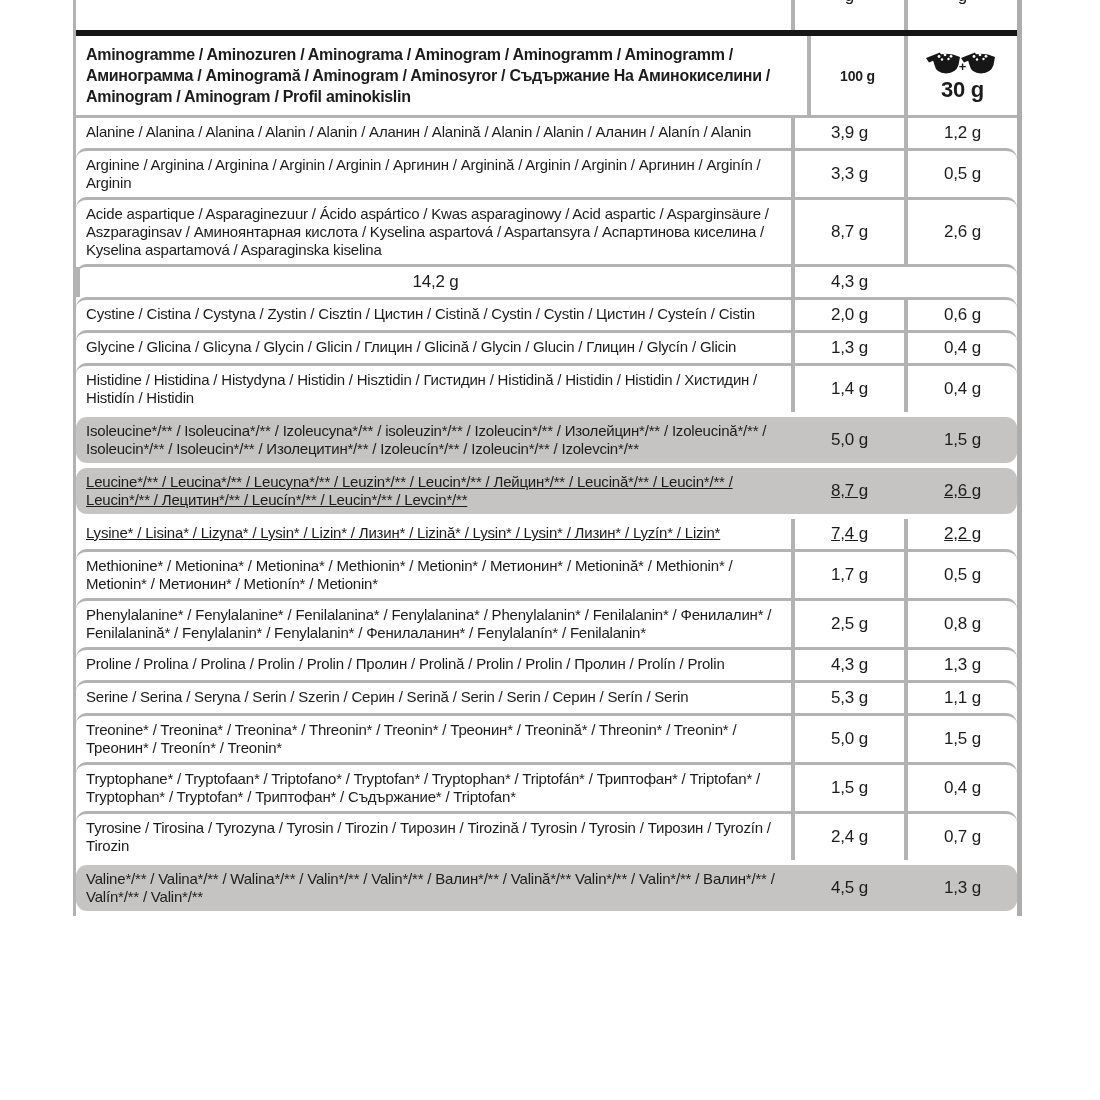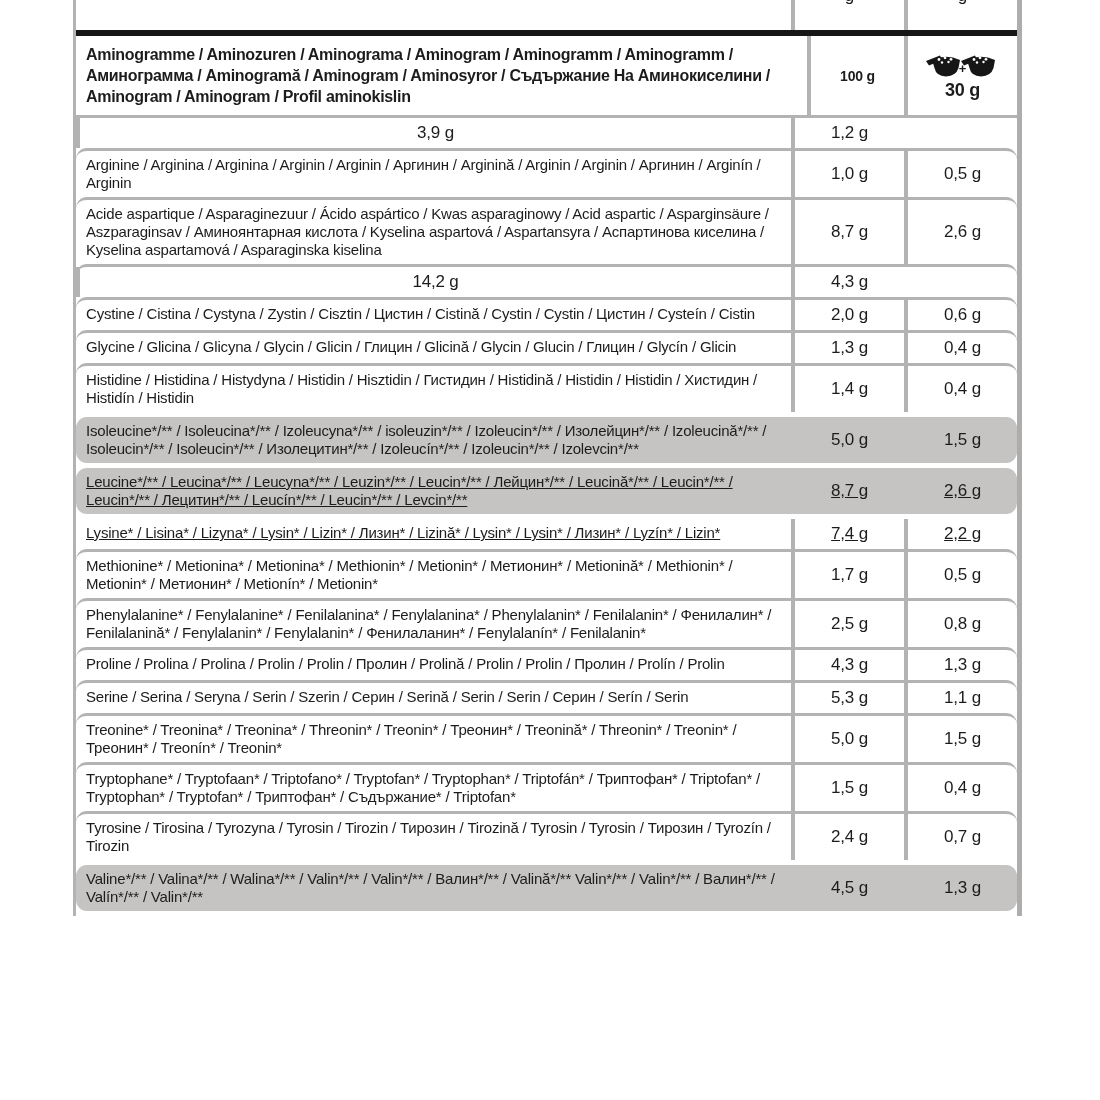--- a/index.html
+++ b/index.html
@@ -35,21 +35,21 @@
   .black-bar{height:6px;background:var(--bar);}
 
   
   .header-row{border-bottom:3px solid var(--border);}
   .header-title{font-size:16px;font-weight:bold;line-height:21px;letter-spacing:-0.3px;
     padding-top:8px;padding-bottom:8px;}
   .header-100g{font-size:14px;font-weight:bold;margin-left:16px;}
   .header-serving{flex-direction:column;justify-content:center;padding:4px 2px;}
   .scoops{display:flex;align-items:center;gap:1px;}
   .plus{font-size:13px;font-weight:bold;margin:6px -7px 0 -7px;z-index:1;}
-  .serving-amount{font-size:18px;font-weight:bold;margin-top:-1px;}
+  .serving-amount{font-size:22px;font-weight:bold;margin-top:-1px;}
   .scoop{display:block;}
 </style>
 </head>
 <body>
 
 <div class="sheet">
 
   <div class="row cut-row">
     <div class="cell label-cell"></div>
     <div class="cell val-cell">
@@ -86,26 +86,27 @@
           <circle cx="17" cy="11.5" r="1.2" fill="#fff"></circle>
           <circle cx="23.5" cy="11" r="1.2" fill="#fff"></circle>
         </svg>
       </div>
       <div class="serving-amount">30 g</div>
     </div>
   </div>
 
   <div class="rows">
       <div class="row">
+        <div class="cell label-cell">Alanine / Alanina / Alanina / Alanin / Alanin / Аланин / Alanină / Alanin / Alanin / Аланин / Alanín / Alanin</div>
         <div class="cell val-cell">3,9 g</div>
         <div class="cell val-cell">1,2 g</div>
       </div>
       <div class="row">
         <div class="cell label-cell">Arginine / Arginina / Arginina / Arginin / Arginin / Аргинин / Arginină / Arginin / Arginin / Аргинин / Arginín / Arginin</div>
-        <div class="cell val-cell">1,0 g</div>
+        <div class="cell val-cell">3,3 g</div>
         <div class="cell val-cell">0,5 g</div>
       </div>
       <div class="row">
         <div class="cell label-cell">Acide aspartique / Asparaginezuur / Ácido aspártico / Kwas asparaginowy / Acid aspartic / Asparginsäure / Aszparaginsav / Аминоянтарная кислота / Kyselina aspartová / Aspartansyra / Аспартинова киселина / Kyselina aspartamová / Asparaginska kiselina</div>
         <div class="cell val-cell">8,7 g</div>
         <div class="cell val-cell">2,6 g</div>
       </div>
       <div class="row">
         <div class="cell val-cell">14,2 g</div>
         <div class="cell val-cell">4,3 g</div>

